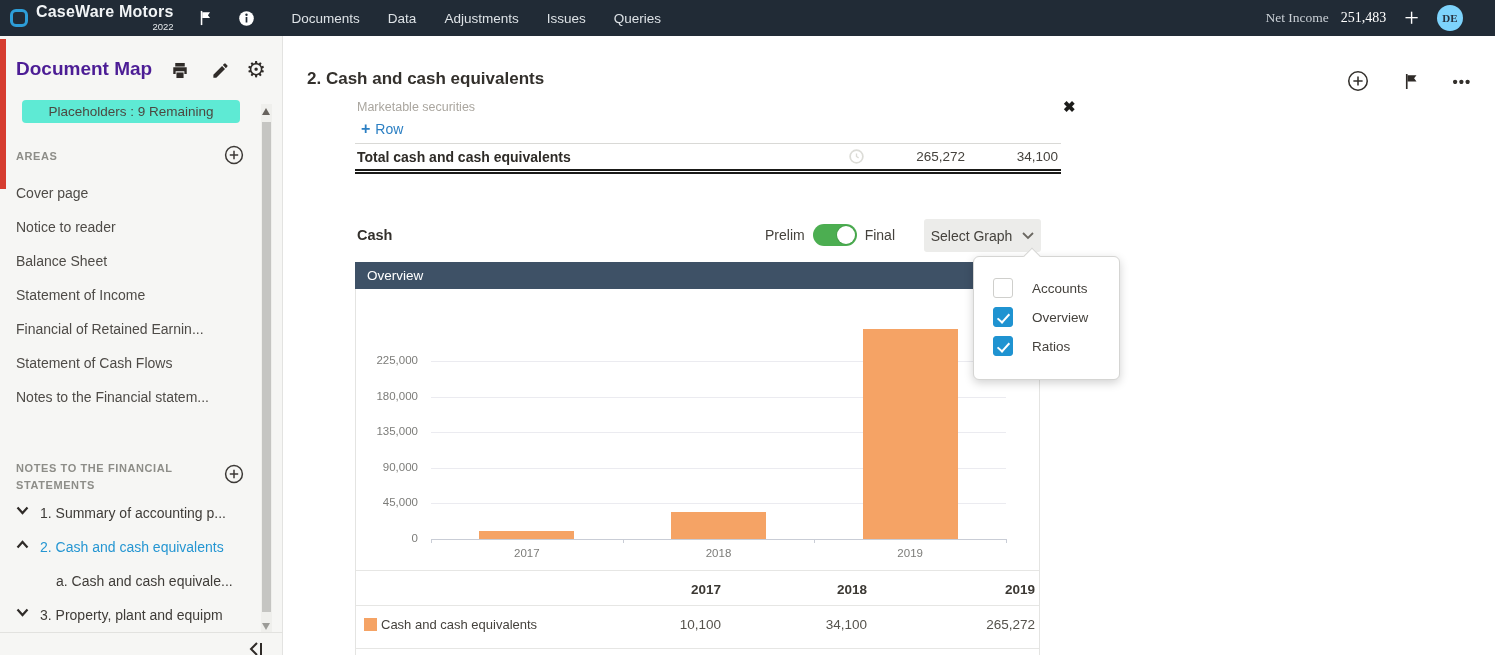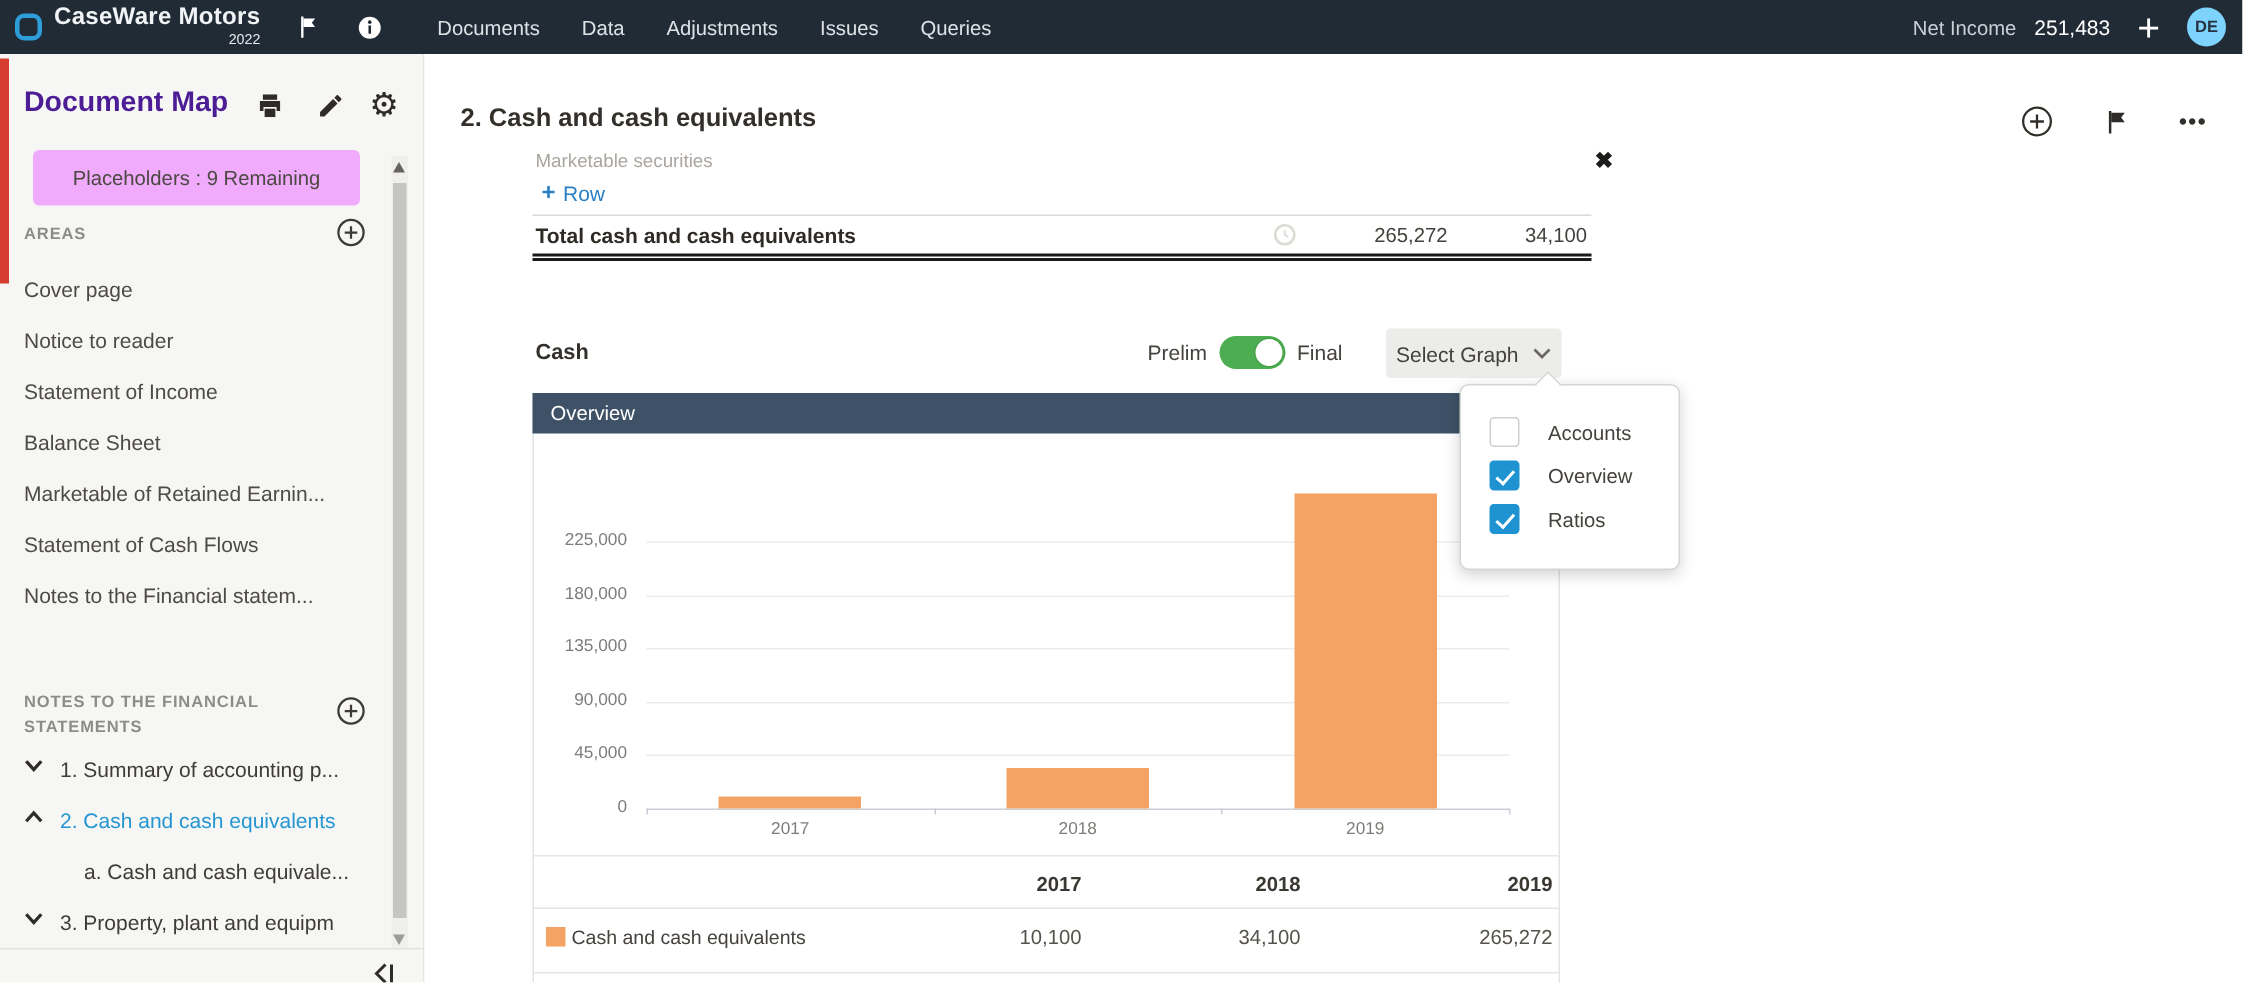--- a/index.html
+++ b/index.html
@@ -14,33 +14,33 @@
   .brand { display:flex; align-items:center; gap:8px; padding-left:10px; }
   .brand-logo { width:18px; height:18px; border:3px solid #2d9ed8; border-radius:6px; background:transparent; }
   .brand-text { display:flex; flex-direction:column; line-height:1; }
   .brand-name { color:#f1f4f6; font-size:16px; font-weight:700; letter-spacing:.2px; }
   .brand-year { color:#e6eaec; font-size:9.5px; text-align:right; margin-top:2px; }
   .nav-icon-btn { width:34px; height:36px; display:flex; align-items:center; justify-content:center; cursor:pointer; }
   .nav-menu { display:flex; align-items:center; height:36px; margin-left:14px; }
   .nav-item { padding:0 14px; height:36px; display:flex; align-items:center;
     font-size:13.5px; color:#dde2e6; cursor:pointer; white-space:nowrap; }
   .nav-item.active { background:#3a87c8; color:#fff; }
-  .nav-right { margin-left:auto; display:flex; align-items:center; gap:12px; padding-right:11px; }
+  .nav-right { margin-left:auto; display:flex; align-items:center; gap:12px; padding-right:32px;font-family:Liberation Serif, serif; }
   .net-income-label { color:#c9cfd5; font-size:13.5px; }
   .net-income-value { color:#fff; font-size:14px; }
   .plus-big { color:#fff; font-size:26px; font-weight:300; line-height:1; margin:0 6px; cursor:pointer; }
   .avatar { width:26px; height:26px; border-radius:50%; background:#7dd3fc; color:#273240;
     font-size:11px; font-weight:700; display:flex; align-items:center; justify-content:center; cursor:pointer; }
   
   .sidebar { position:absolute; left:0; top:36px; width:283px; height:619px;
     background:#f6f6f4; border-right:1px solid #e3e3e1; }
   .red-strip { position:absolute; left:0; top:3px; width:6px; height:150px; background:#d63c2f; }
   .sb-header { position:absolute; left:16px; top:22px; font-size:19px; font-weight:700; color:#4c1d95; }
   .sb-tool { position:absolute; top:22px; width:24px; height:24px; display:flex; align-items:center; justify-content:center; cursor:pointer; }
-  .sb-badge { position:absolute; left:22px; top:64px; width:218px; height:37px; background:#f0abfc;
+  .sb-badge { position:absolute; left:22px; top:64px; width:218px; height:23px; background:#5eead4;
     border-radius:4px; display:flex; align-items:center; justify-content:center;
     font-size:13.5px; color:#4c4841; cursor:pointer; }
   .sb-section-label { position:absolute; left:16px; font-size:11px; font-weight:700;
     letter-spacing:.6px; color:#8d8d88; }
   .plus-circle { cursor:pointer; }
   .sb-items { position:absolute; left:0; top:140px; width:255px; }
   .sb-item { height:34px; line-height:34px; padding-left:16px; font-size:14px; color:#4e4b47;
     cursor:pointer; white-space:nowrap; overflow:hidden; }
   .notes-list { position:absolute; left:0; top:460px; width:258px; }
   .note-item { height:34px; display:flex; align-items:center; font-size:14px; color:#3f3c38;
@@ -180,23 +180,23 @@
   <div class="plus-circle" style="position:absolute;left:224px;top:109px;">
     <svg width="20" height="20" viewBox="0 0 20 20">
         <circle cx="10" cy="10" r="8.4" fill="none" stroke="#3c3936" stroke-width="1.5"></circle>
         <path d="M10 5.8v8.4M5.8 10h8.4" stroke="#3c3936" stroke-width="1.5"></path>
       </svg>
   </div>
 
   <div class="sb-items" id="sb-items">
       <div class="sb-item">Cover page</div>
       <div class="sb-item">Notice to reader</div>
+      <div class="sb-item">Balance Sheet</div>
       <div class="sb-item">Statement of Income</div>
-      <div class="sb-item">Balance Sheet</div>
-      <div class="sb-item">Marketable of Retained Earnin...</div>
+      <div class="sb-item">Financial of Retained Earnin...</div>
       <div class="sb-item">Statement of Cash Flows</div>
       <div class="sb-item">Notes to the Financial statem...</div>
     </div>
 
   <div class="sb-section-label" style="top:424px;width:160px;line-height:1.5;">NOTES TO THE FINANCIAL STATEMENTS</div>
   <div class="plus-circle" style="position:absolute;left:224px;top:428px;">
     <svg width="20" height="20" viewBox="0 0 20 20">
         <circle cx="10" cy="10" r="8.4" fill="none" stroke="#3c3936" stroke-width="1.5"></circle>
         <path d="M10 5.8v8.4M5.8 10h8.4" stroke="#3c3936" stroke-width="1.5"></path>
       </svg>

